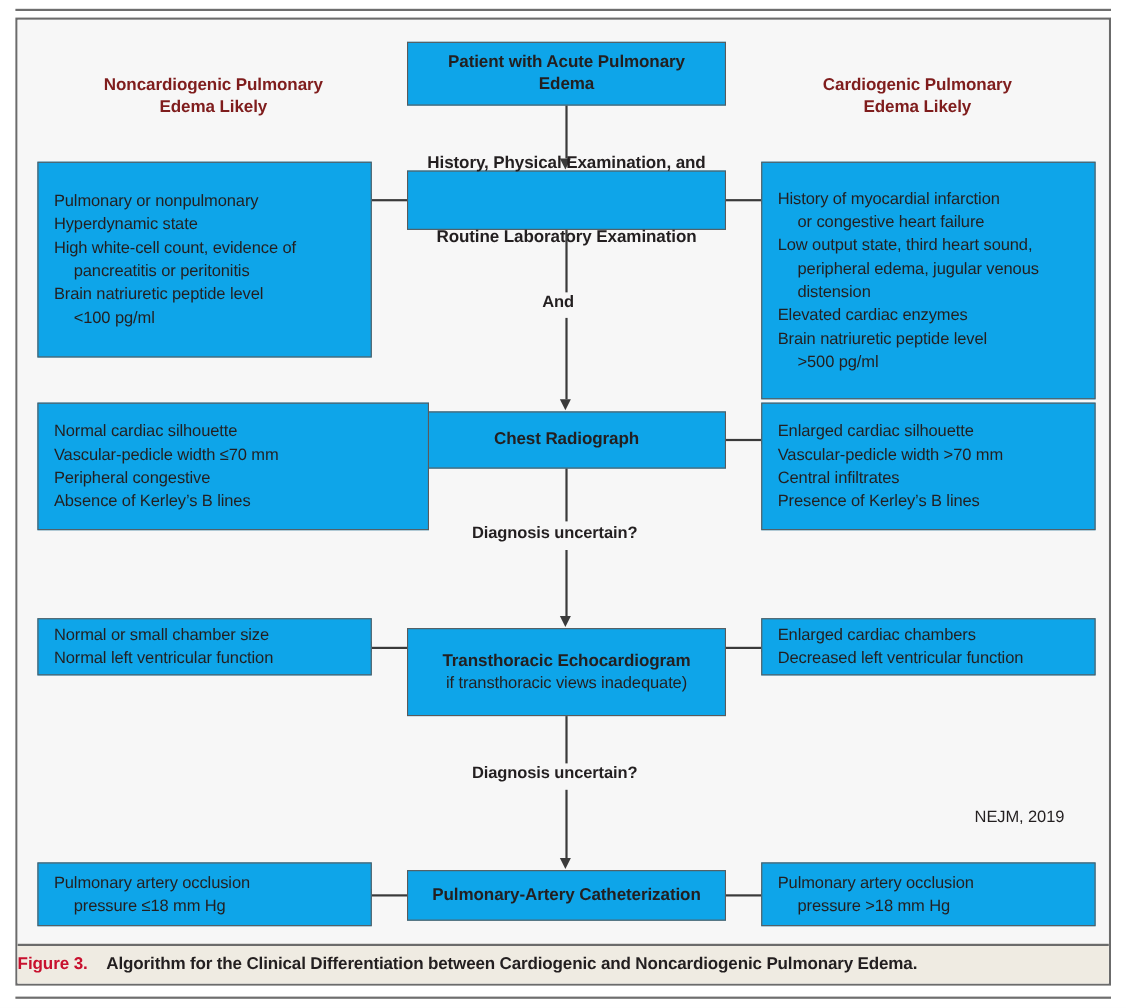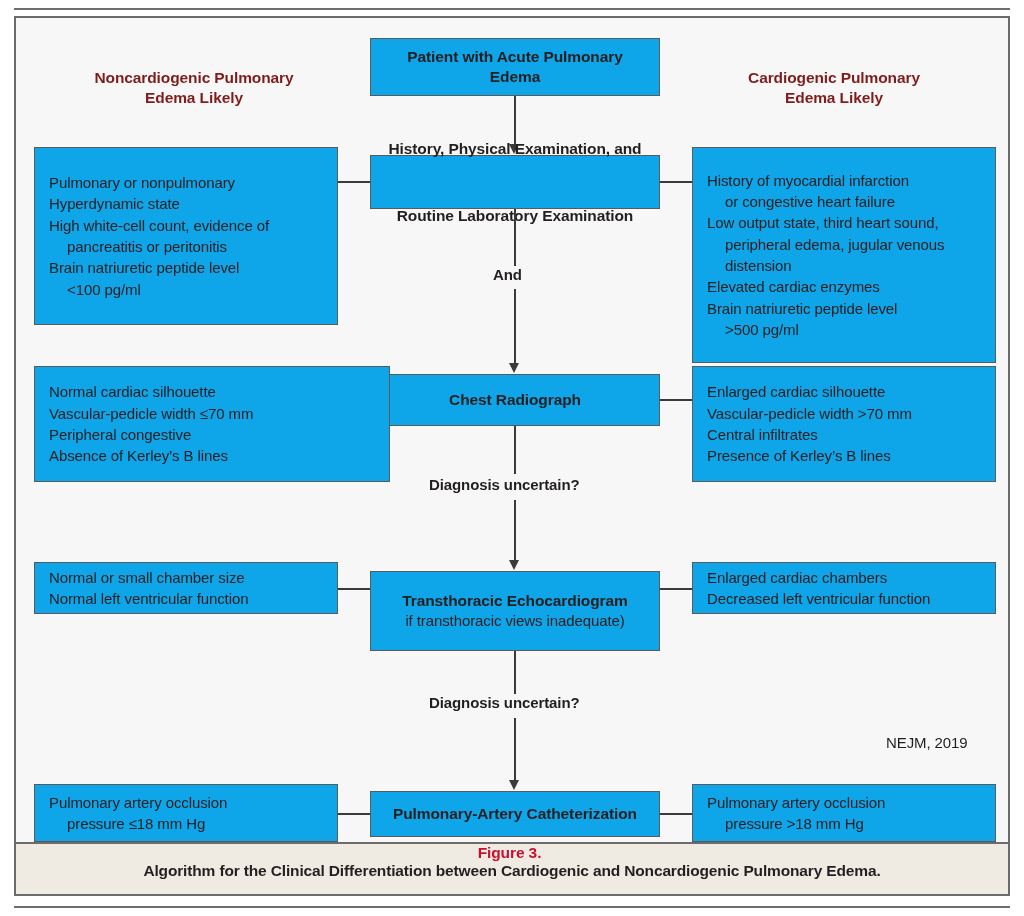--- a/index.html
+++ b/index.html
@@ -171,40 +171,40 @@
     letter-spacing: -0.1px;
     white-space: nowrap;
   }
 
   
   .caption-band {
     position: absolute;
     left: 0;
     right: 0;
     bottom: 0;
-    height: 52px;
+    height: 36px;
     background: #efebe2;
     border-top: 2px solid #6b6b6b;
     display: flex;
     align-items: center;
     box-sizing: border-box;
-    flex-direction: column;
   }
   .caption-band .fig-num {
     color: #c8102e;
     font-weight: bold;
     font-size: 15.5px;
     letter-spacing: -0.1px;
     margin-right: 5px;
   }
   .caption-band .caption-text {
     color: #231f20;
     font-weight: bold;
     font-size: 15.5px;
     letter-spacing: -0.15px;
+    margin-left: 12px;
   }
 </style>
 </head>
 <body>
 
 <div id="figure-root">
 
   <div class="top-rule"></div>
   <div class="bottom-rule"></div>
 

